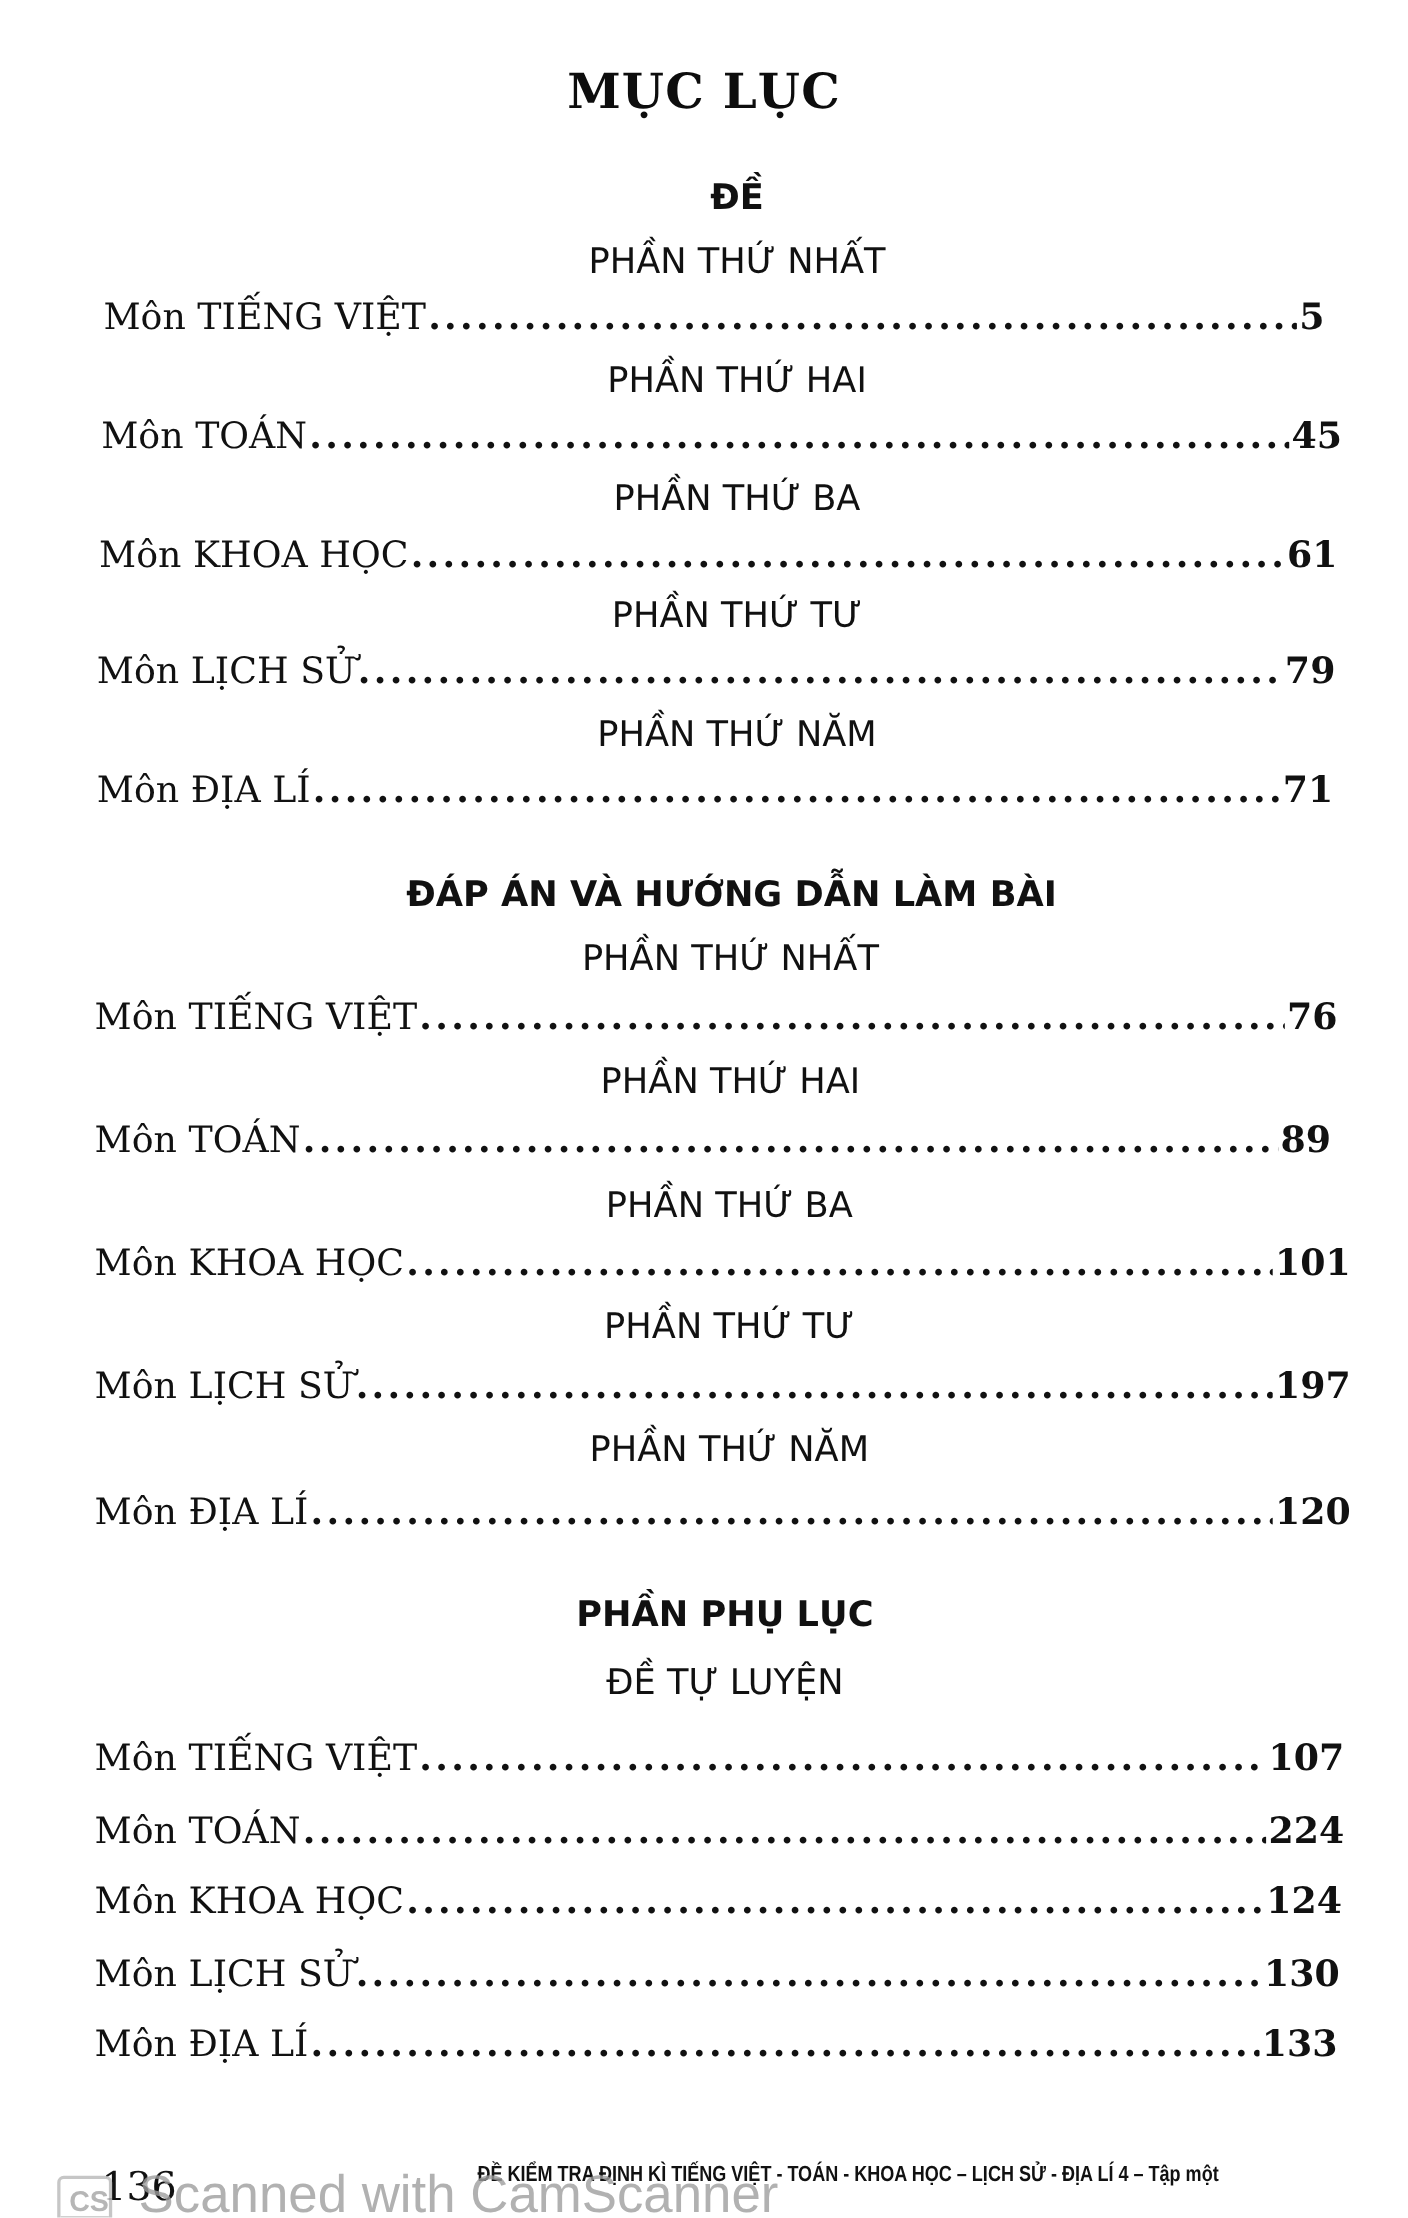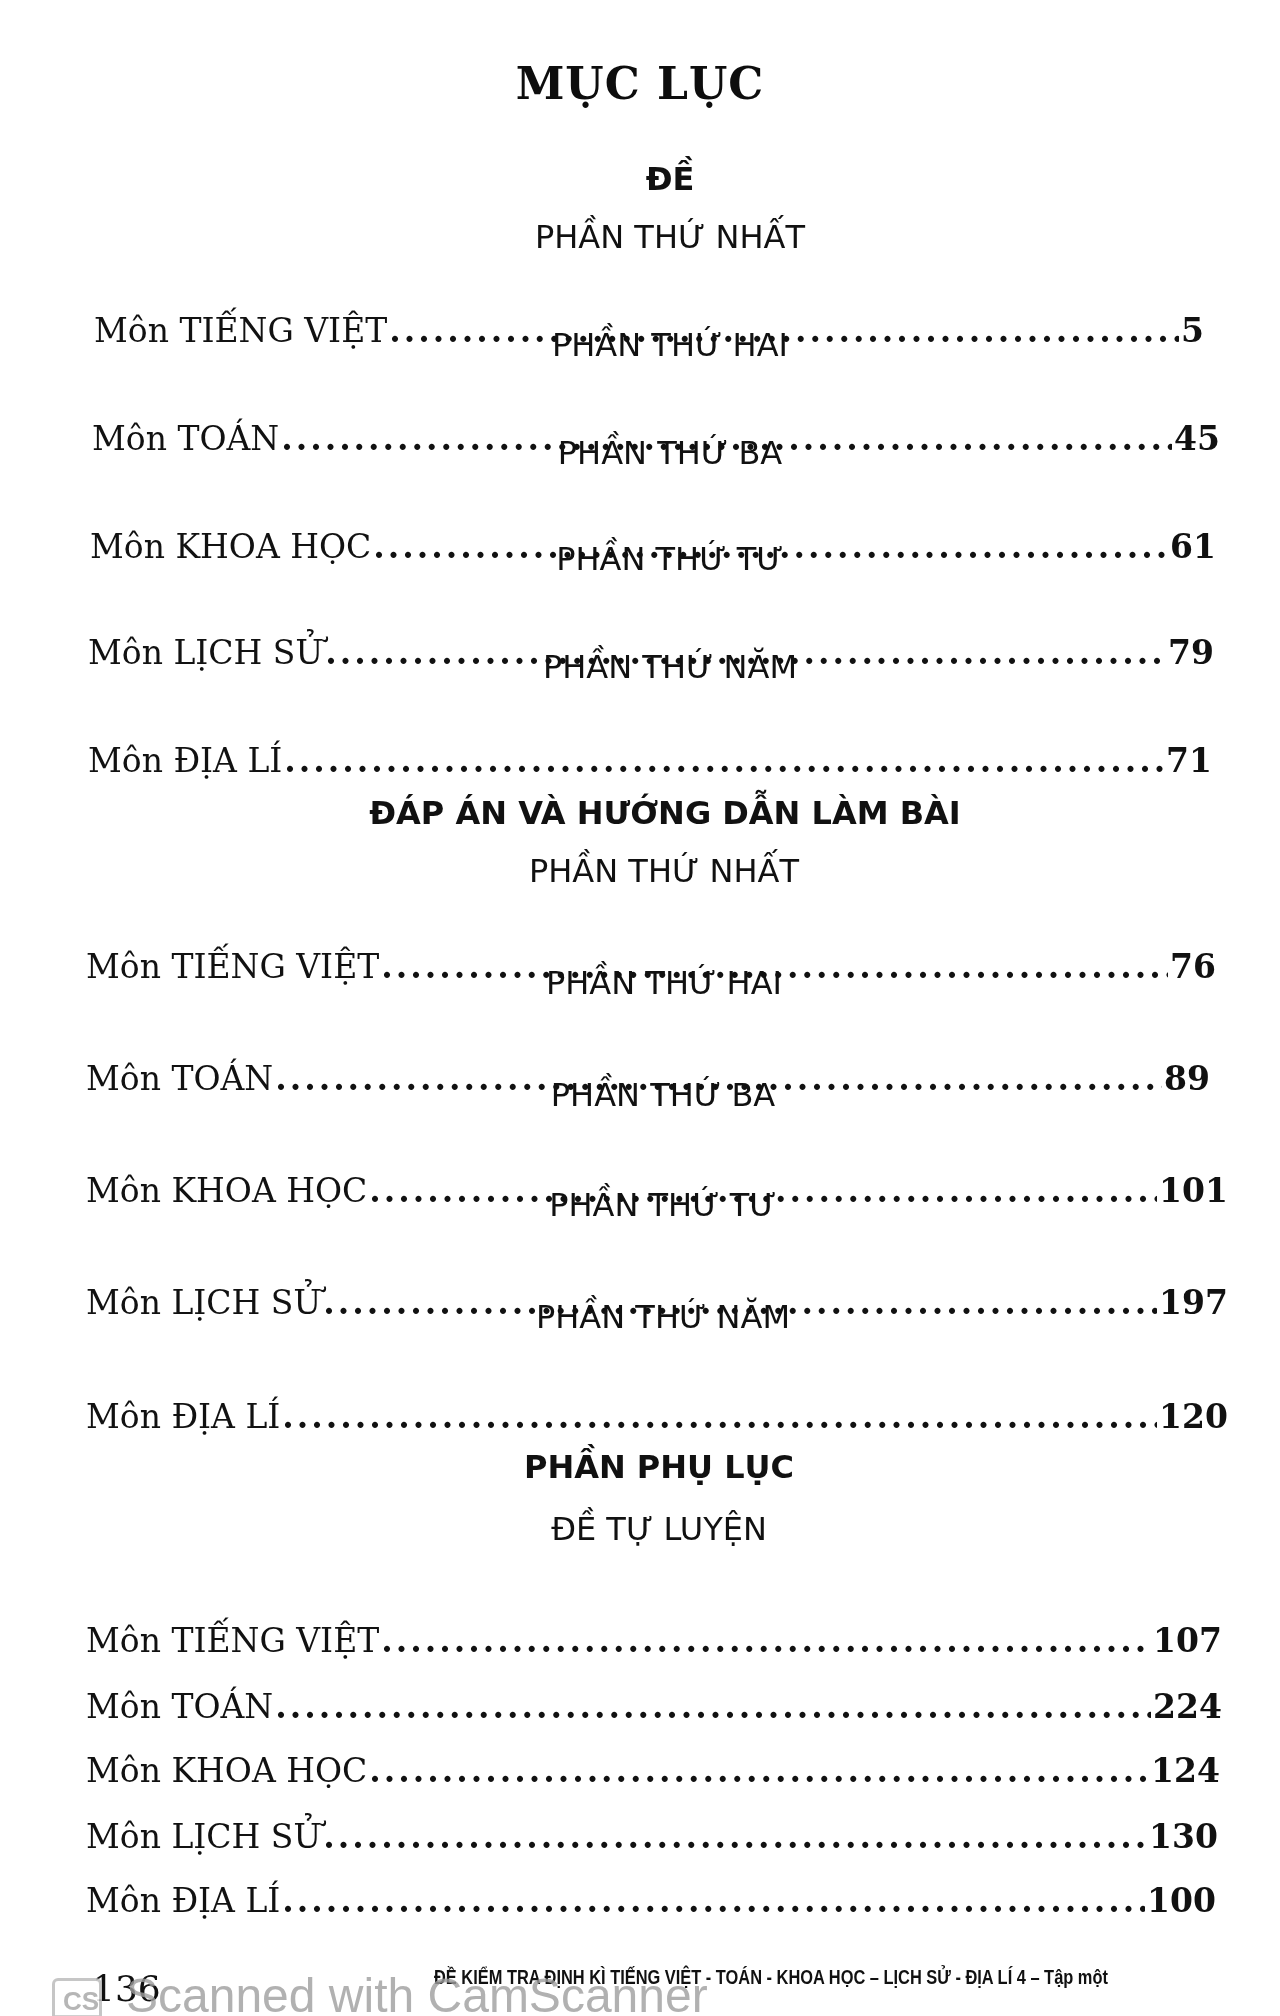--- a/index.html
+++ b/index.html
@@ -4,21 +4,21 @@
 <style>
   html, body { margin:0; padding:0; }
   body { width:1280px; height:2016px; background:#ffffff; position:relative; overflow:hidden; color:#111; }
   .page { position:absolute; left:0; top:0; width:1064px; height:2016px; }
   .title { position:absolute; left:0; width:1280px; top:58px; text-align:center;
     font-family:"DejaVu Serif", serif; font-weight:900; font-size:44px; letter-spacing:1px; color:#0d0d0d; }
   .hd { position:absolute; left:0; width:1340px; text-align:center; font-family:"DejaVu Sans", sans-serif; color:#111; }
   .hd.bold { font-weight:bold; font-size:32px; }
   .hd.norm { font-size:32px; font-weight:normal; }
   .row { position:absolute; display:flex; align-items:baseline; font-family:"DejaVu Serif", serif; font-size:33px; color:#111; }
-  .row .lbl { white-space:nowrap;margin-top:43px; }
+  .row .lbl { white-space:nowrap; }
   .row .dots { flex:1; overflow:hidden; white-space:nowrap; letter-spacing:3px; margin:0 2px; font-weight:bold; }
   .row .dots::after { content:"........................................................................................................................................................................................"; }
   .row .pg { white-space:nowrap; font-weight:bold; }
   .footer { position:absolute; top:1920px; left:0; width:1280px; height:60px;margin-top:44px; }
   .pagenum { position:absolute; left:92px; top:4px; font-family:"DejaVu Serif", serif; font-size:36px; color:#111; }
   .running { position:absolute; left:434px; top:2px; font-family:"Liberation Sans", sans-serif; font-weight:bold; font-size:20px; transform:scaleX(0.82); transform-origin:left; white-space:nowrap; color:#111; }
   .cs-logo { position:absolute; left:52px; top:14px; width:44px; height:56px; border:3px solid #bdbdbd; border-radius:6px; background:linear-gradient(#fff 60%, #c8c8c8 60%); font-family:"Liberation Sans", sans-serif; font-weight:bold; color:#aaa; font-size:26px; line-height:40px; text-align:right; opacity:0.85; }
   .cs-text { position:absolute; left:126px; top:4px; font-family:"Liberation Sans", sans-serif; font-size:48px; color:#9e9e9e; opacity:0.8; white-space:nowrap; }
 </style>
 </head>
@@ -121,21 +121,21 @@
     <span class="pg">124</span>
   </div>
   <div class="row" style="left:86px; width:1132px; top:1774px;">
     <span class="lbl">Môn LỊCH SỬ</span>
     <span class="dots"></span>
     <span class="pg">130</span>
   </div>
   <div class="row" style="left:86px; width:1130px; top:1838px;">
     <span class="lbl">Môn ĐỊA LÍ</span>
     <span class="dots"></span>
-    <span class="pg">100</span>
+    <span class="pg">133</span>
   </div>
 
   <div class="footer">
     <div class="pagenum">136</div>
     <div class="running">ĐỀ KIỂM TRA ĐỊNH KÌ TIẾNG VIỆT - TOÁN - KHOA HỌC – LỊCH SỬ - ĐỊA LÍ 4 – Tập một</div>
     <div class="cs-logo">CS</div>
     <div class="cs-text">Scanned with CamScanner</div>
   </div>
 
 </div>

